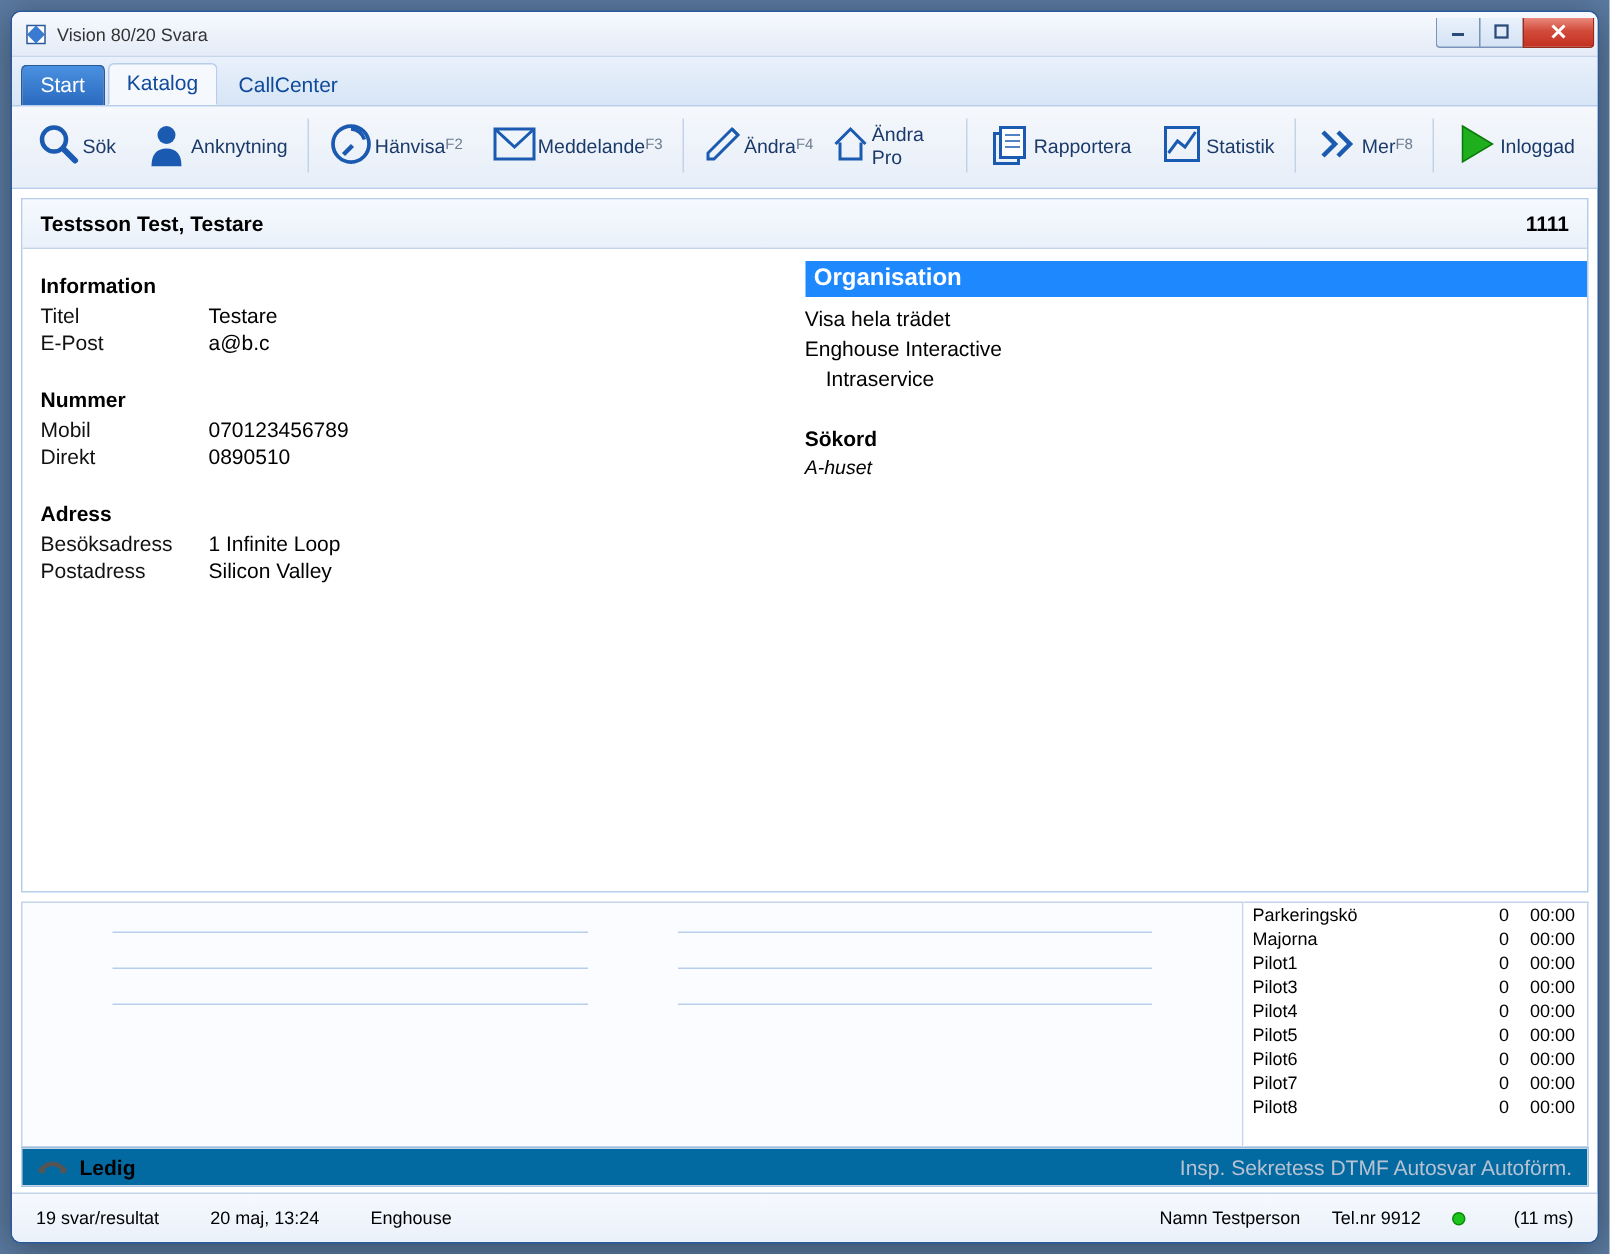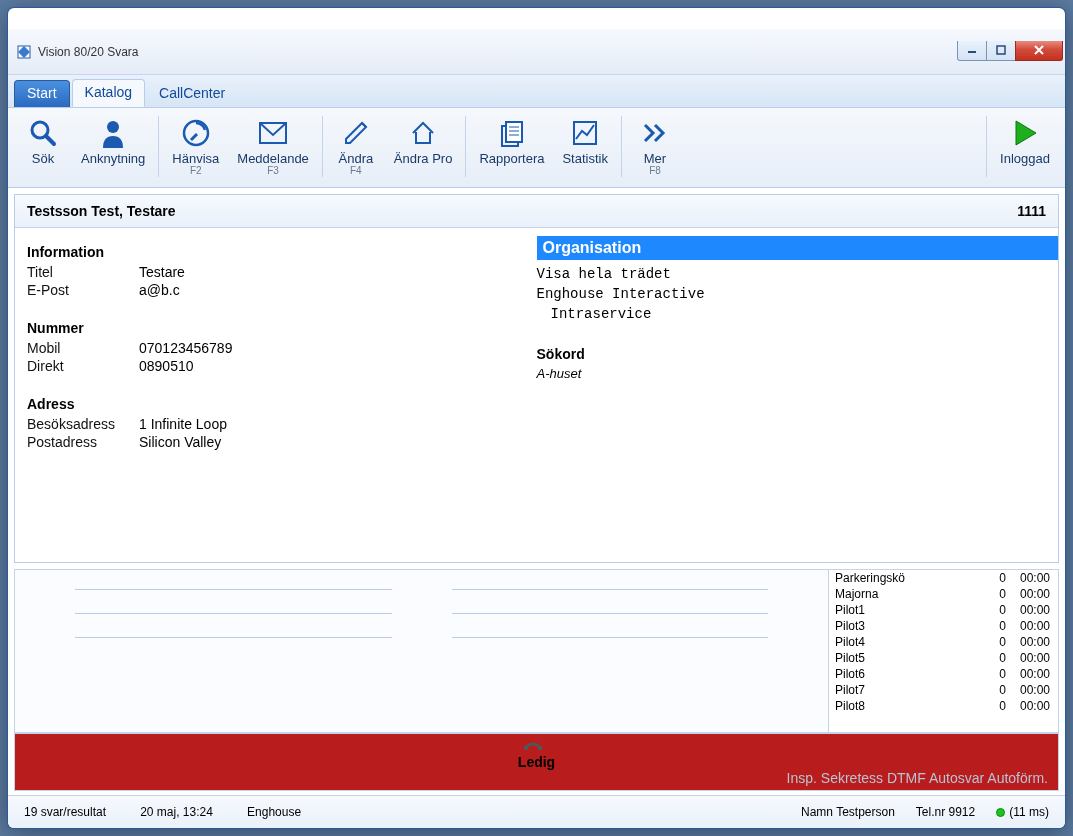--- a/index.html
+++ b/index.html
@@ -17,27 +17,26 @@
     position: absolute;
     inset: 8px;
     border-radius: 6px;
     background: #fff;
     box-shadow: 0 0 0 1px #2a5a9a, 0 4px 24px rgba(0,0,0,.4);
     overflow: hidden;
     display: flex;
     flex-direction: column;
   }
   .titlebar {
-    height: 46px;
+    height: 30px;
     background: linear-gradient(#f6f9fe, #e5ecf7);
     border-bottom: 1px solid #c7d6ec;
     display: flex;
     align-items: center;
     padding: 0 0 0 8px;
-    margin-top: 21px;
   }
   .titlebar .title { font-size: 12px; color: #333; margin-left: 6px; }
   .win-controls { margin-left: auto; display: flex; align-items: stretch; height: 22px; margin-right: 2px;}
   .win-btn {
     width: 30px; height: 20px;
     border: 1px solid #7a94b8;
     border-top: none;
     margin-left: -1px;
     background: linear-gradient(#e9f1fb,#d5e3f5);
     display:flex;align-items:center;justify-content:center;
@@ -83,21 +82,21 @@
   .ribbon {
     background: linear-gradient(#f5f8fc,#e7eef8);
     border-top: 1px solid #b7cde9;
     border-bottom: 1px solid #b7cde9;
     display: flex;
     padding: 4px 6px 6px;
     align-items: stretch;
   }
   .ribbon-group { display: flex; }
   .rbtn {
-    display: flex; flex-direction: column; align-items: center;
+    display: flex; flex-direction: row; align-items: center;
     padding: 4px 8px;
     min-width: 58px;
     border: 1px solid transparent;
     border-radius: 3px;
     font-size: 13px; color: #1a3a6a;
   }
   .rbtn.selected {
     background: linear-gradient(#ffe9a6,#ffd274);
     border: 1px solid #d9a640;
   }
@@ -133,21 +132,21 @@
   .col { width: 50%; }
   .section-title { font-weight: 700; margin: 6px 0 4px; font-size: 14px; }
   .kv { display: flex; margin: 2px 0; font-size: 14px;}
   .kv .k { width: 112px; color:#111;}
   .kv .v { }
   .org-header {
     background: #1e88ff; color:#fff;
     padding: 3px 6px; font-weight: 700; font-size: 16px;
     margin: -2px -12px 4px 0;
   }
-  .org-list div { padding: 2px 0; font-size: 14px; font-family: Liberation Mono, monospace;}
+  .org-list div { padding: 2px 0; font-size: 14px;}
   .italic { font-style: italic; }
 
   
   .lower {
     display: flex;
     margin: 6px 6px 0 6px;
     height: 164px;
   }
   .note-area {
     flex: 1;
@@ -172,38 +171,38 @@
   .qrow { display:flex; padding: 1px 8px 1px 6px;}
   .qrow .qn { flex:1; }
   .qrow .qc { width: 20px; text-align:right; }
   .qrow .qt { width: 44px; text-align:right; }
 
   
   .callbar {
     display: flex; align-items: center;
     border: 1px solid #c3d3e9;
     margin: 0 6px;
-    background: #b91c1c;
+    background: #0369a1;
     padding: 4px 10px;
-    font-size: 14px; font-weight: 700; flex-direction: column;
+    font-size: 14px; font-weight: 700;
   }
   .callbar .dim { margin-left: auto; color: #b7c3d2; font-weight: 400; }
 
   
   .statusbar {
     display: flex; align-items: flex-end;
     border-top: 1px solid #c3d3e9;
     background: linear-gradient(#f6f9fe,#eaf1fa);
     font-size: 12px;
     height: 15px;
     padding: 16px 6px;
     margin-top: 4px;
   }
   .statusbar .sc { padding: 0 10px; border-right: 1px solid #d2dcec; height: 100%; display:flex;align-items:center;}
-  .statusbar .sc.noborder { border-right: none; }
+  .statusbar .sc.noborder { border-right: none; gap: 28px; }
   .statusbar .flex { flex:1; text-align:center; }
   .green-dot { width:9px;height:9px;border-radius:50%;background:#1ec41e;display:inline-block;margin-right:4px;border:1px solid #0a8a0a;}
 
   svg { display:block; }
 </style>
 </head>
 <body>
 
 <div class="window">
 

